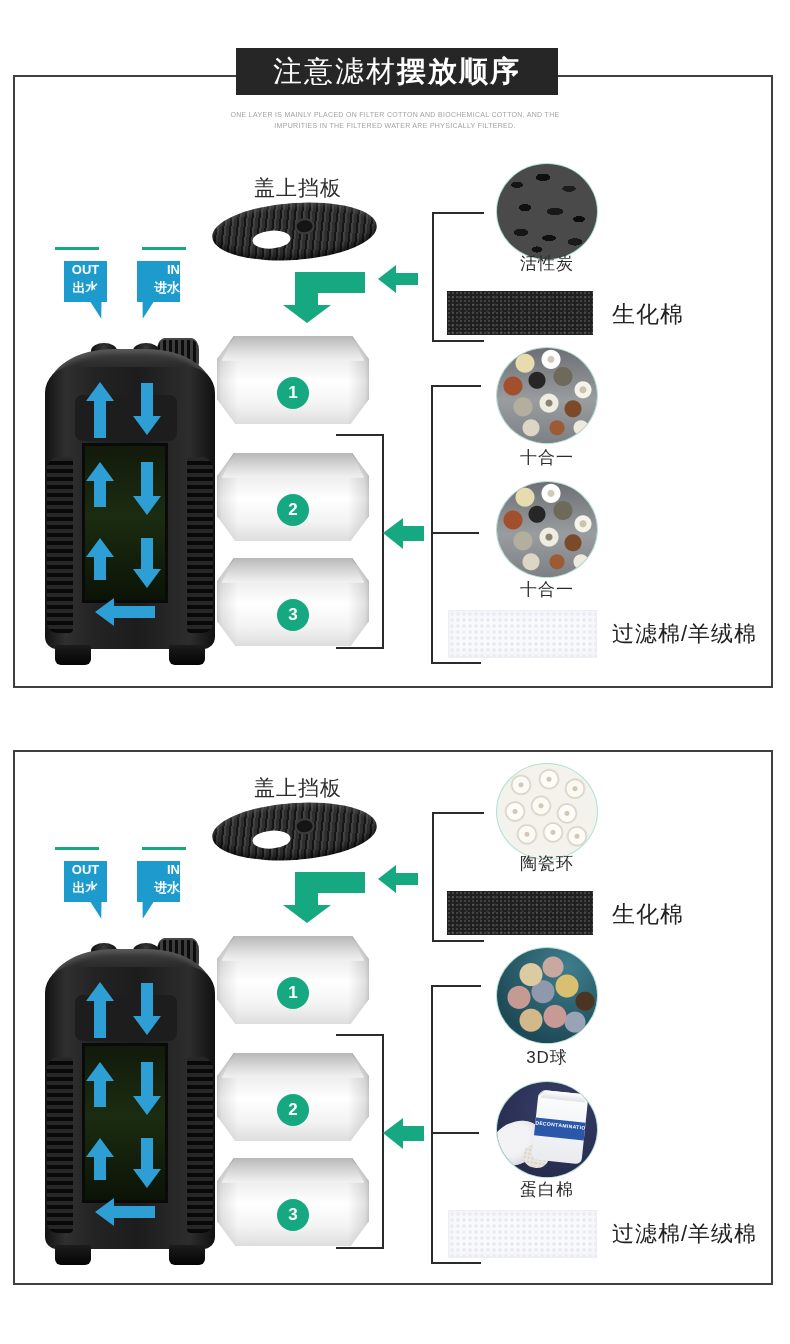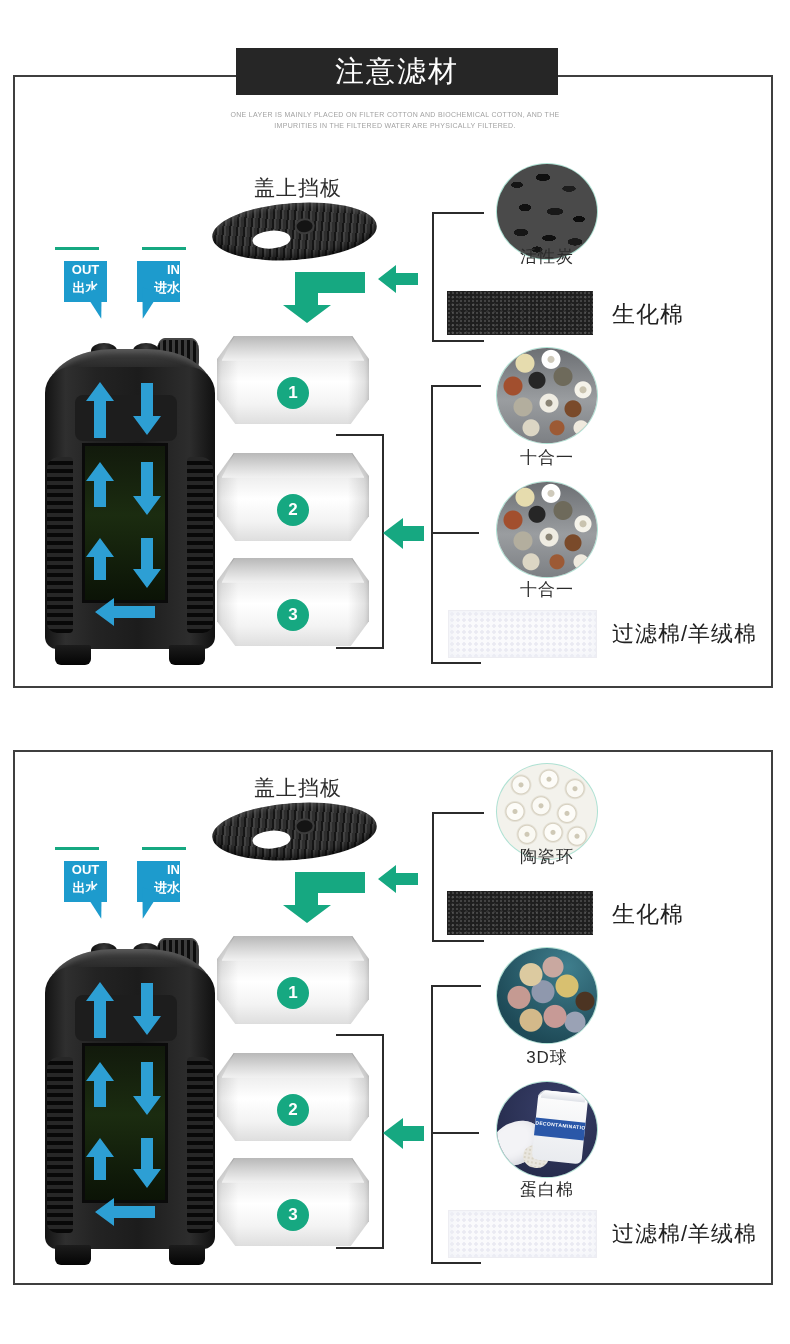--- a/index.html
+++ b/index.html
@@ -90,21 +90,21 @@
     background:linear-gradient(180deg,#b8b8b8,#d9d9d9 55%,#f2f2f2);}
   .tray-1{top:176px;} .tray-2{top:293px;} .tray-3{top:398px;}
   .badge{position:absolute;left:50%;top:47%;transform:translateX(-50%);width:32px;height:32px;border-radius:50%;
     background:#16a881;color:#fff;font-weight:700;font-size:17px;display:flex;align-items:center;justify-content:center;}
 
   
   .photo{position:absolute;left:497px;width:100px;height:95px;border-radius:50%;overflow:hidden;
     box-shadow:0 0 0 1px rgba(22,168,129,.35);}
   .photo-1{top:4px;} .photo-2{top:188px;} .photo-3{top:322px;}
   .media-label{position:absolute;left:472px;width:150px;text-align:center;font-size:17px;color:#2b2b2b;letter-spacing:1px;}
-  .label-1{top:85px;} .label-2{top:286px;} .label-3{top:418px;}
+  .label-1{top:92px;} .label-2{top:286px;} .label-3{top:418px;}
   .side-label{position:absolute;left:612px;font-size:22px;color:#222;letter-spacing:1px;white-space:nowrap;}
   .foam-label{top:139px;font-size:23px;}
   .cotton-label{top:459px;}
   .foam-rect{position:absolute;left:447px;top:131px;width:146px;height:44px;background-color:#1f1f1f;
     background-image:radial-gradient(rgba(255,255,255,.16) 1px,transparent 1.5px),radial-gradient(rgba(255,255,255,.09) 1px,transparent 1.5px);
     background-size:4px 4px,7px 7px;background-position:0 0,2px 3px;}
   .cotton-rect{position:absolute;left:448px;top:450px;width:147px;height:46px;background-color:#fafafc;border:1px solid #ededf2;
     background-image:radial-gradient(#eaeaf2 1.5px,transparent 2px);background-size:6px 6px;
     box-shadow:inset 0 0 12px #eef0f6;}
 
@@ -197,20 +197,21 @@
   </defs>
 </svg>
 
 <div class="page">
 
   <div class="frame frame-1"></div>
   <div class="frame frame-2"></div>
 
   <div class="banner">
     <span class="t-reg">注意滤材</span>
+      <span class="t-bold">摆放顺序</span>
   </div>
   <div class="subtitle">
     <div>ONE LAYER IS MAINLY PLACED ON FILTER COTTON AND BIOCHEMICAL COTTON, AND THE</div>
     <div>IMPURITIES IN THE FILTERED WATER ARE PHYSICALLY FILTERED.</div>
   </div>
 
   <div class="panel-body panel-body-1">
     <div class="cover-label">盖上挡板</div>
     <div class="baffle">
       <div class="baffle-hole"></div>

